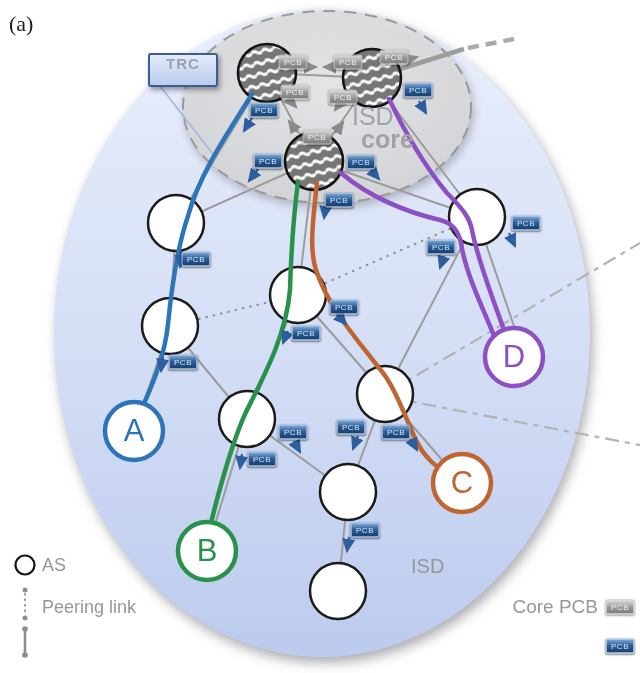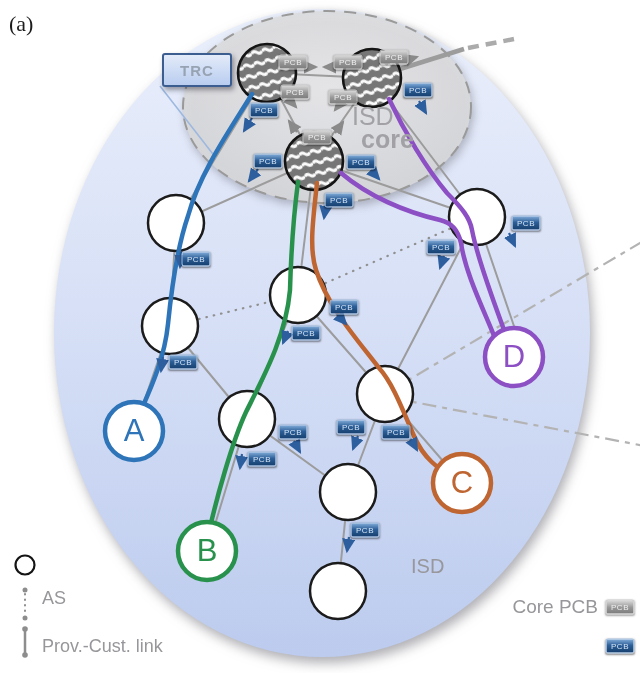--- a/index.html
+++ b/index.html
@@ -5,23 +5,23 @@
   html,body{margin:0;padding:0;background:#ffffff;}
   #stage{position:relative;width:640px;height:673px;background:#ffffff;overflow:hidden;
          font-family:"Liberation Sans",sans-serif;}
   #netsvg{position:absolute;left:0;top:0;}
   .abs{position:absolute;}
 
   
   .fig-label{left:9px;top:11px;font-family:"Liberation Serif",serif;font-size:22px;color:#1c1c1c;}
 
   
-  .trc-box{left:162px;top:53px;width:66px;height:30px;border:2px solid #3c5d8f;border-radius:3px;
+  .trc-box{left:148px;top:53px;width:66px;height:30px;border:2px solid #3c5d8f;border-radius:3px;
            background:linear-gradient(#e3ebf9,#b9cdf0);box-shadow:2px 3px 5px rgba(40,40,50,.45);
-           display:flex;align-items:center;justify-content:center;
+           display:flex;align-items:flex-start;justify-content:center;
            font-size:15px;font-weight:bold;letter-spacing:1px;color:#97a2b2;}
 
   
   .core-label{left:352px;top:105px;font-size:25px;line-height:23px;color:#a2a2a6;}
   .core-label .l2{padding-left:9px;font-weight:bold;}
   .isd-label{left:411px;top:555px;font-size:20px;color:#97979c;}
 
   
   .pcb{width:27px;height:13px;line-height:13px;text-align:center;font-size:8px;letter-spacing:.5px;
        border-radius:2.5px;transform:translate(-50%,-50%);}
@@ -218,20 +218,20 @@
 <div class="abs pcb blue" style="left:396px;top:432px;">PCB</div>
 <div class="abs pcb blue" style="left:365px;top:530px;">PCB</div>
 
 <div class="abs pcb gray" style="left:293px;top:62px;">PCB</div>
 <div class="abs pcb gray" style="left:348px;top:62px;">PCB</div>
 <div class="abs pcb gray" style="left:295px;top:92px;">PCB</div>
 <div class="abs pcb gray" style="left:343px;top:97px;">PCB</div>
 <div class="abs pcb gray" style="left:317px;top:137px;">PCB</div>
 <div class="abs pcb gray" style="left:394px;top:57px;">PCB</div>
 
-<div class="abs lg-text" style="left:42px;top:555px;margin-top:33px;">AS</div>
-<div class="abs lg-text" style="left:42px;top:636px;">Prov.-Cust. link</div>
+<div class="abs lg-text" style="left:42px;top:555px;">AS</div>
+<div class="abs lg-text" style="left:42px;top:597px;">Peering link</div>
 
 <div class="abs lg-right" style="left:598px;top:607px;">Core PCB</div>
 <div class="abs pcb gray" style="left:620px;top:607px;">PCB</div>
 <div class="abs pcb blue" style="left:620px;top:646px;">PCB</div>
 
 </div>
 
 </body></html>

